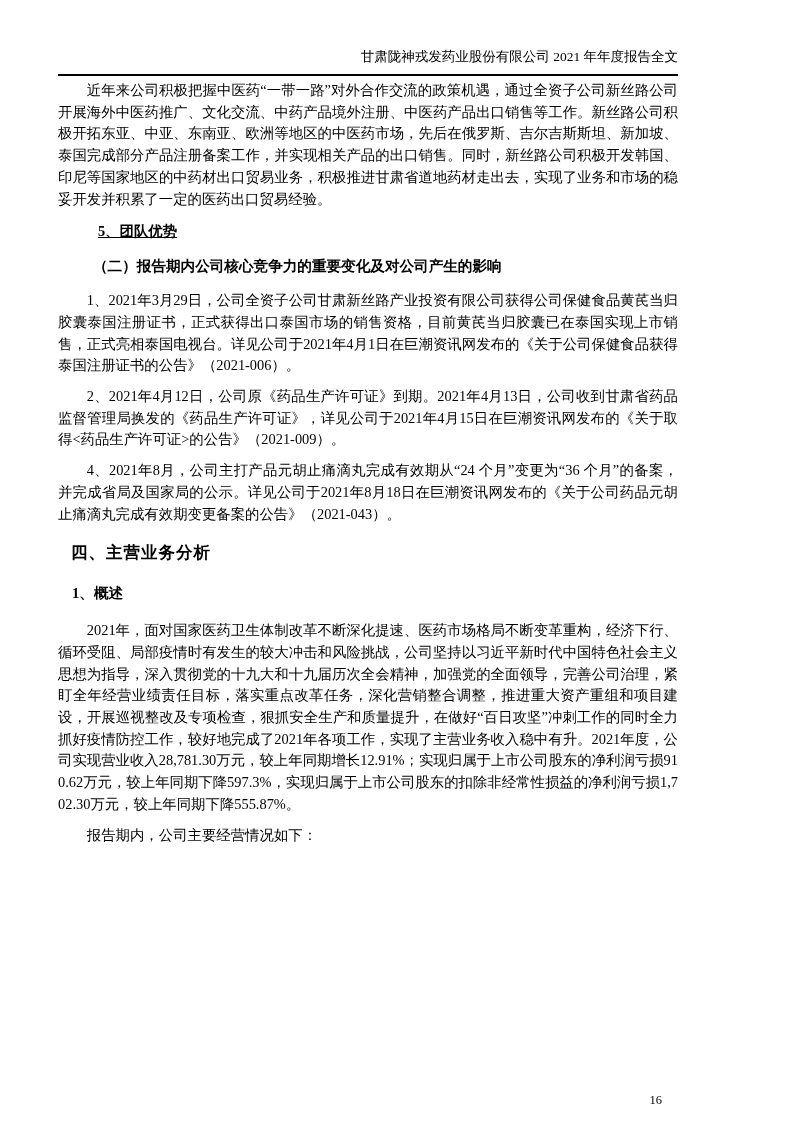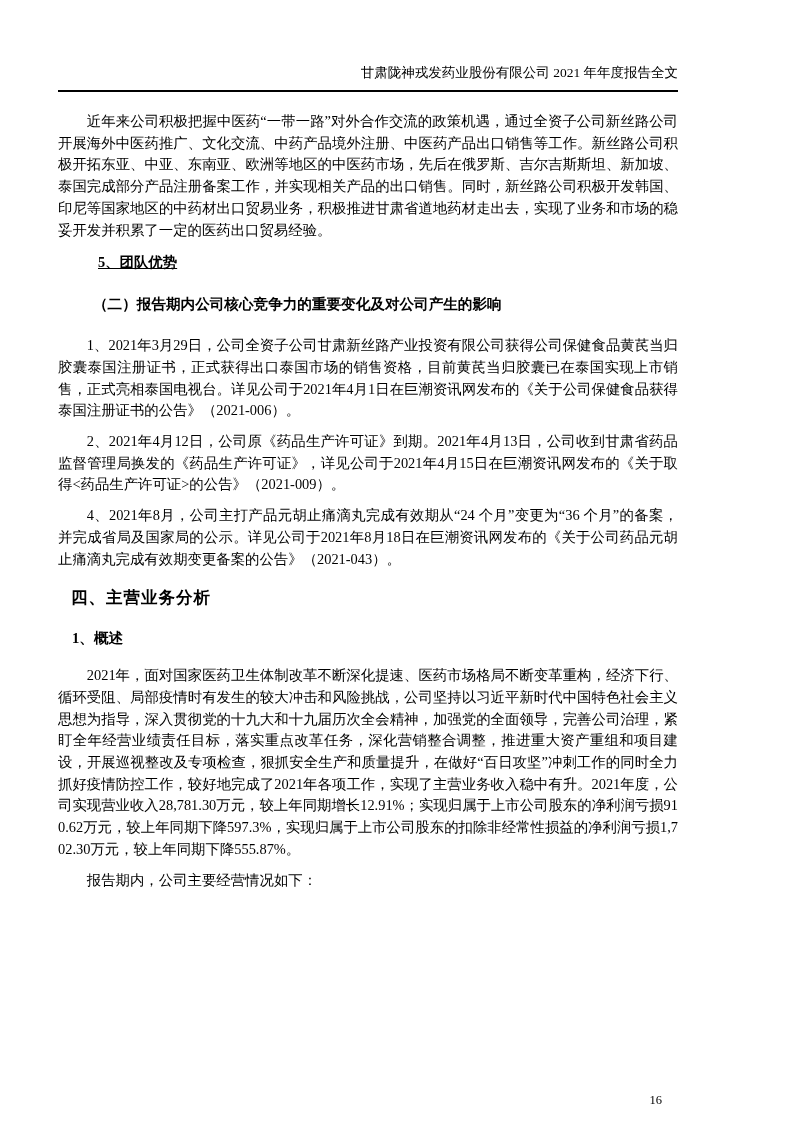--- a/index.html
+++ b/index.html
@@ -13,53 +13,53 @@
     position: relative;
     font-family: "Liberation Serif", "DejaVu Serif", serif;
     color: #000000;
     overflow: hidden;
   }
   .page {
     position: relative;
     width: 736px;
     height: 1122px;
     box-sizing: border-box;
-    padding: 64px 58px 0 58px;
+    padding: 48px 58px 0 58px;
   }
   .doc-header {
     text-align: right;
     font-size: 13.5px;
     line-height: 18px;
     border-bottom: 2px solid #000000;
     padding-bottom: 8px;
   }
   .content p.body-para {
     font-size: 14.4px;
     line-height: 21.7px;
     text-align: justify;
     text-indent: 2em;
     margin: 9px 0;
     word-break: break-all;
   }
   .content p.first-para {
-    margin-top: 19px;
+    margin-top: 4px;
   }
   .h-sub {
     font-size: 14.4px;
     font-weight: bold;
     line-height: 22px;
     margin: 10px 0 8px 0;
     padding-left: 40px;
     text-decoration: underline;
   }
   .h-bold-indent {
     font-size: 14.6px;
     font-weight: bold;
     line-height: 22px;
-    margin: 20px 0;
+    margin: 13px 0;
     padding-left: 35px;
   }
   .h-major {
     font-size: 16.5px;
     font-weight: bold;
     line-height: 24px;
     margin: 16px 0 12px 0;
     padding-left: 13px;
     letter-spacing: 1px;
   }

